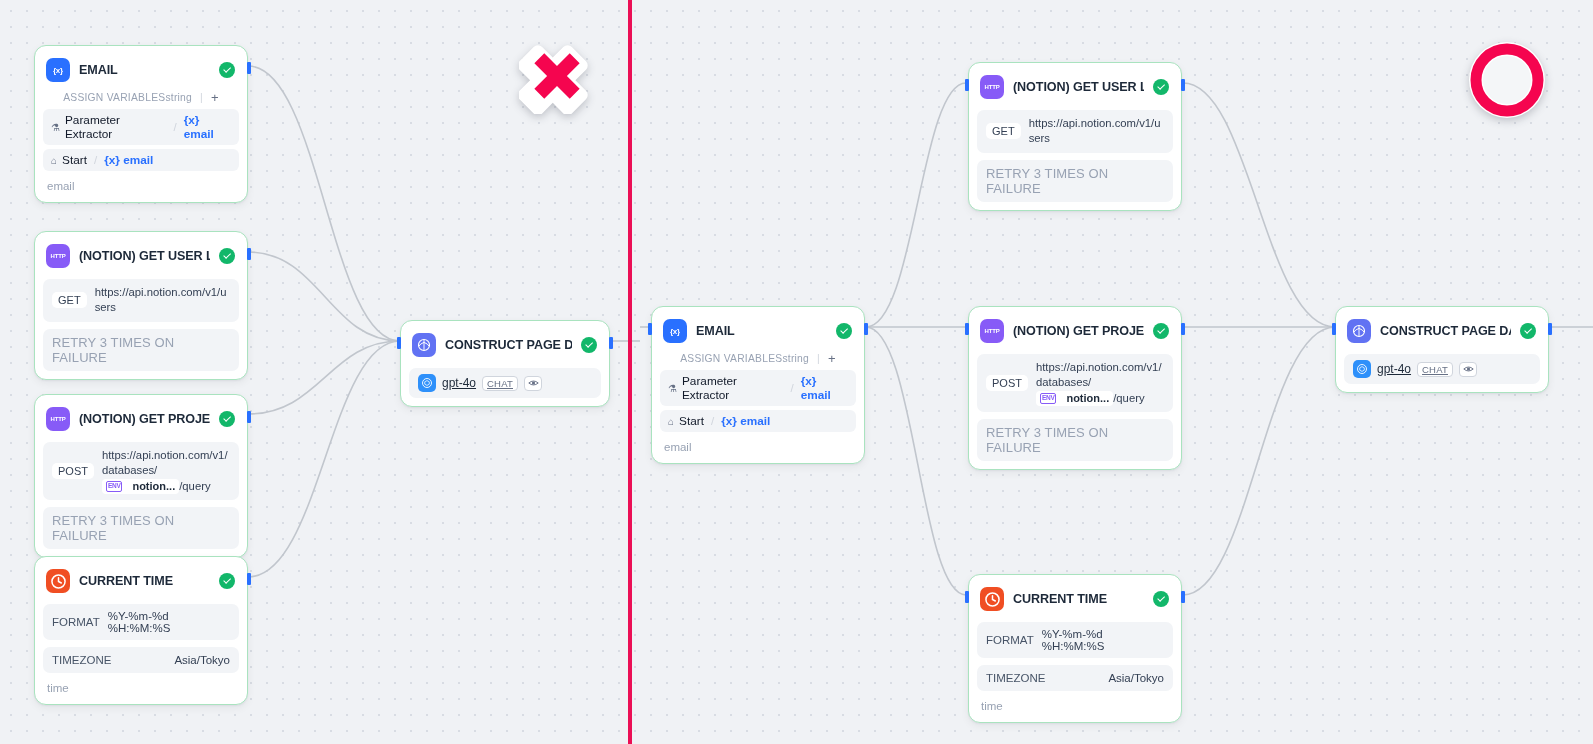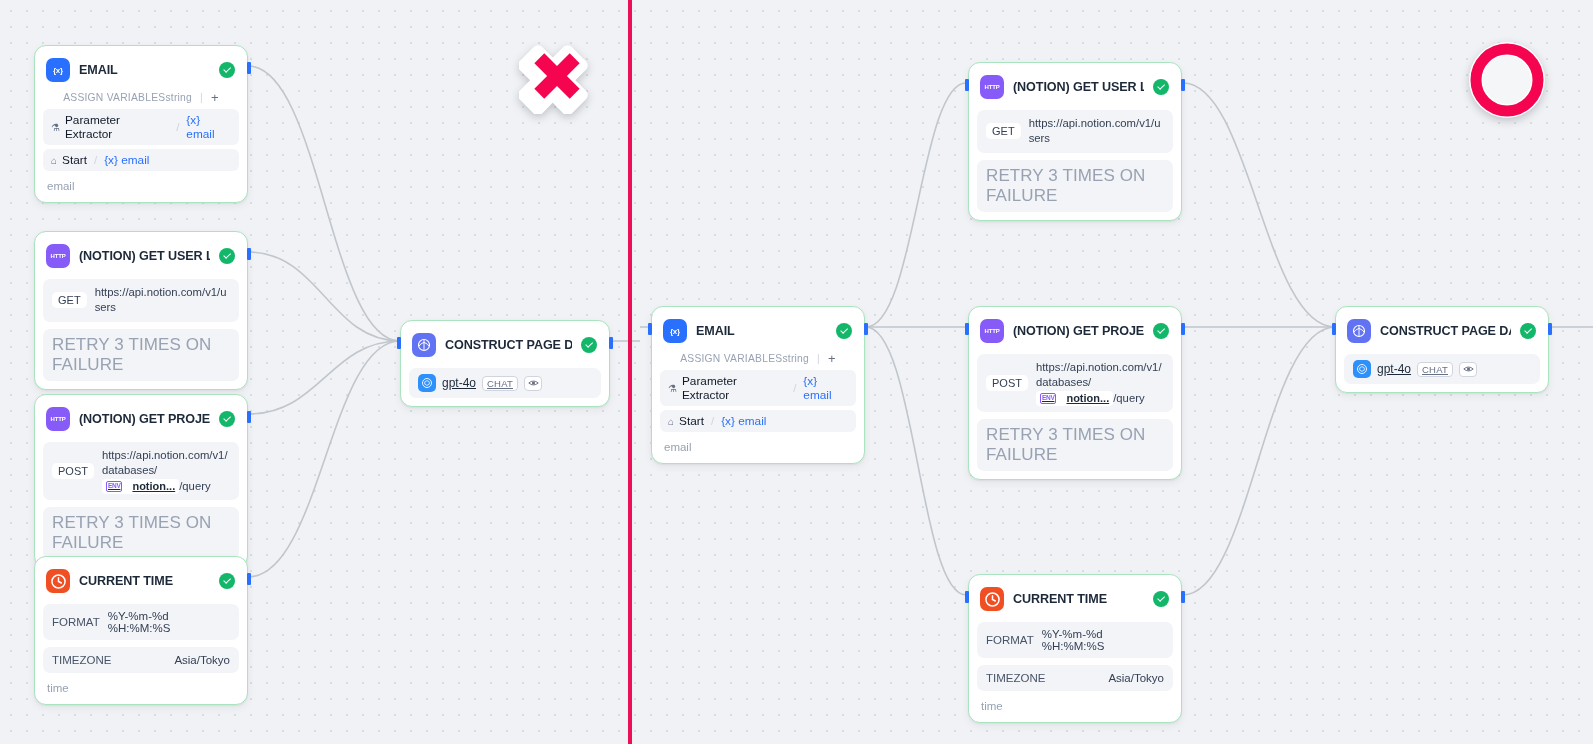--- a/index.html
+++ b/index.html
@@ -146,21 +146,21 @@
     padding: 5px 4px 1px 4px;
     font-size: 10.3px;
     color: #98a2b3;
     letter-spacing: 0.25px;
   }
   .meta-right { display: flex; align-items: center; gap: 8px; }
   .meta-sep { color: #d0d5dd; }
   .plus { color: #667085; font-size: 13px; line-height: 1; }
   .var-name { color: #101828; font-size: 11.8px; }
   .var-slash { color: #d0d5dd; margin: 0 2px; }
-  .var-ref { color: #2970ff; font-size: 11.8px; font-weight: 400; }
+  .var-ref { color: #2970ff; font-size: 11.8px; font-weight: 700; }
   .small-icon {
     font-size: 10px;
     color: #667085;
     display: inline-block;
   }
   .footer-label {
     font-size: 11.5px;
     color: #98a2b3;
     padding: 9px 4px 2px 4px;
   }
@@ -183,34 +183,33 @@
     display: inline-flex;
     align-items: center;
     gap: 10px;
     background: #ffffff;
     border-radius: 4px;
     padding: 0px 4px;
     font-weight: bold;
     font-size: 11px;
     color: #1d2939;
     vertical-align: middle;
-    text-decoration: underline;
   }
   .env-badge {
     background: #fff;
     border: 1px solid #875bf7;
     border-radius: 2px;
     color: #875bf7;
     font-size: 6.5px;
     padding: 0 1px;
     font-weight: bold;
     letter-spacing: -0.3px;
   }
   .retry {
-    font-size: 17px;
+    font-size: 13px;
     color: #98a2b3;
     letter-spacing: 0.1px;
   }
   .kv {
     justify-content: space-between;
   }
   .kv .k { font-size: 11.5px; color: #475467; }
   .kv .v { font-size: 11.5px; color: #344054; }
 
   .model-icon {

